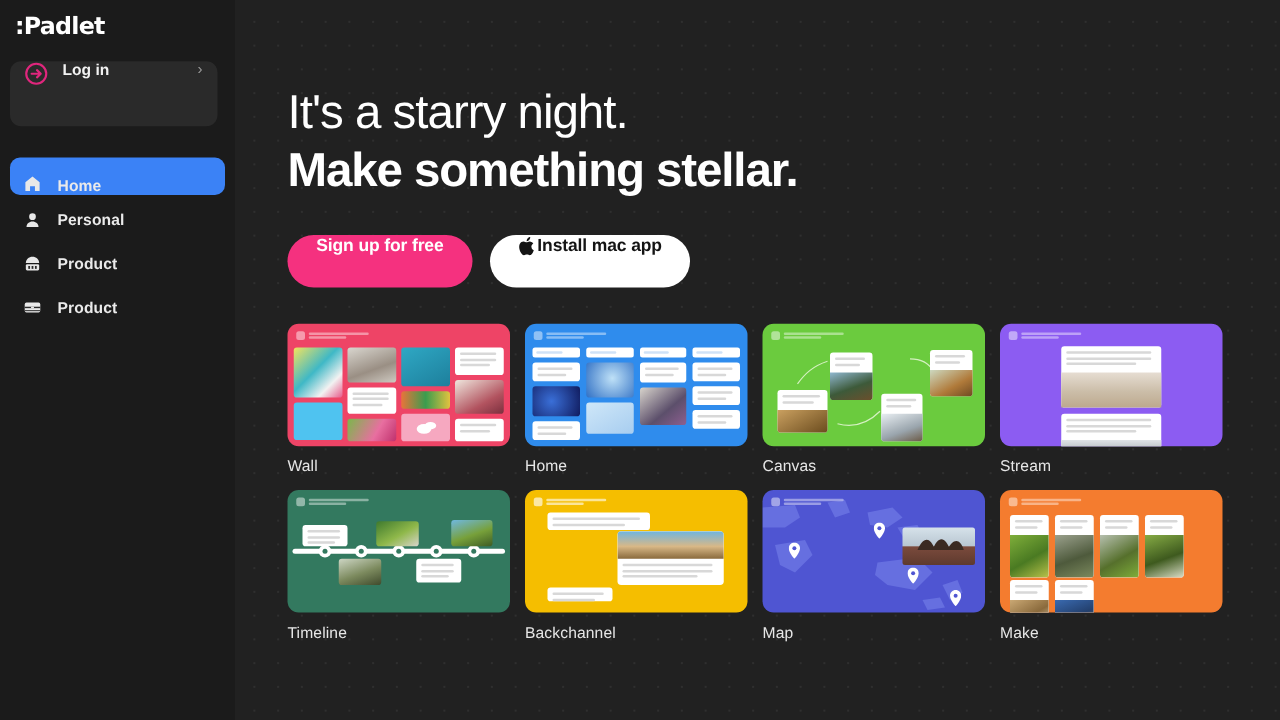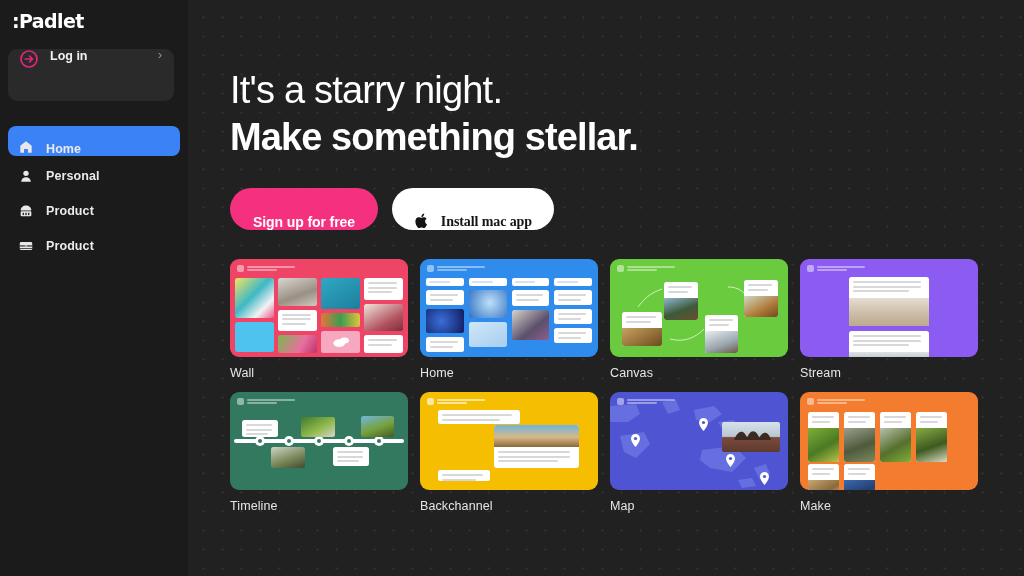--- a/index.html
+++ b/index.html
@@ -102,37 +102,35 @@
     font-weight: bold;
     letter-spacing: -0.9px;
     line-height: 48px;
     white-space: nowrap;
   }
 
   .cta-row { display: flex; gap: 14px; margin-top: 27px; }
   .btn {
     height: 42px;
     border-radius: 21px;
-    display: flex; align-items: flex-end; justify-content: center;
+    display: flex; align-items: flex-start; justify-content: center;
     cursor: pointer;
     border: none;
     font-family: "Liberation Sans", sans-serif;
   }
   .btn-primary {
     background: #f5317f;
     padding: 0 23px;
   }
   .btn-primary span {
     color: #ffffff; font-size: 14px; font-weight: bold; letter-spacing: -0.1px;
   }
   .btn-secondary {
     background: #ffffff;
     padding: 0 22px;
-    gap: 11px;
-    font-family: Liberation Serif, serif;
   }
   .btn-secondary span.lbl {
     color: #141414; font-size: 14px; font-weight: bold; letter-spacing: -0.1px;
   }
   .apple { width: 16px; height: 18px; display:flex; align-items:center; }
 
   
   .grid {
     margin-top: 29px;
     display: grid;

